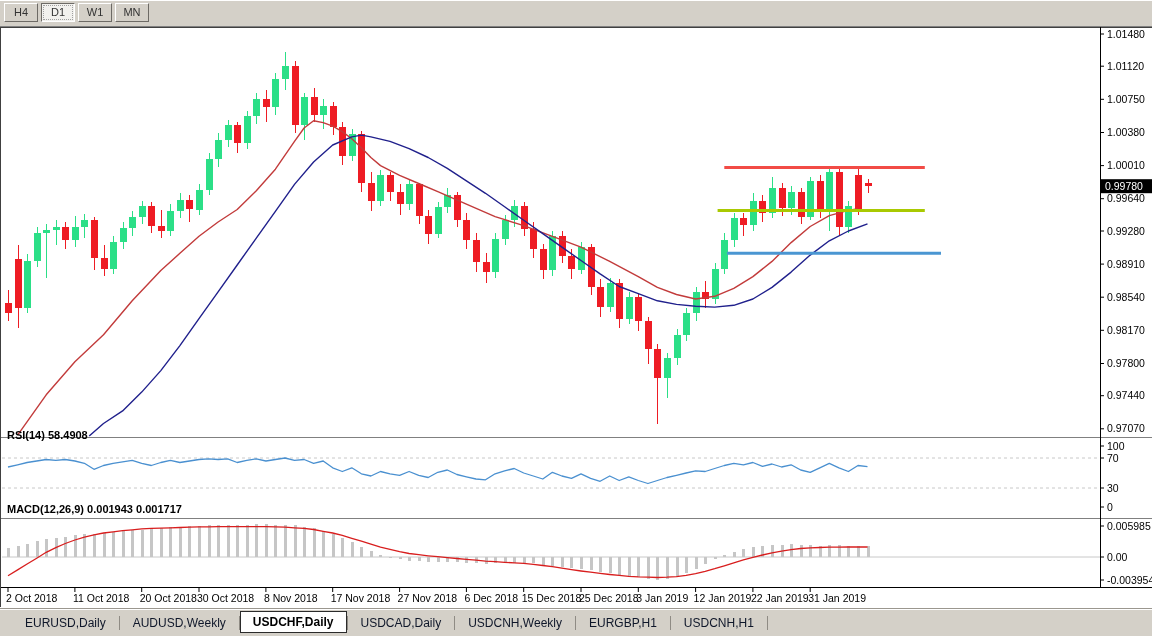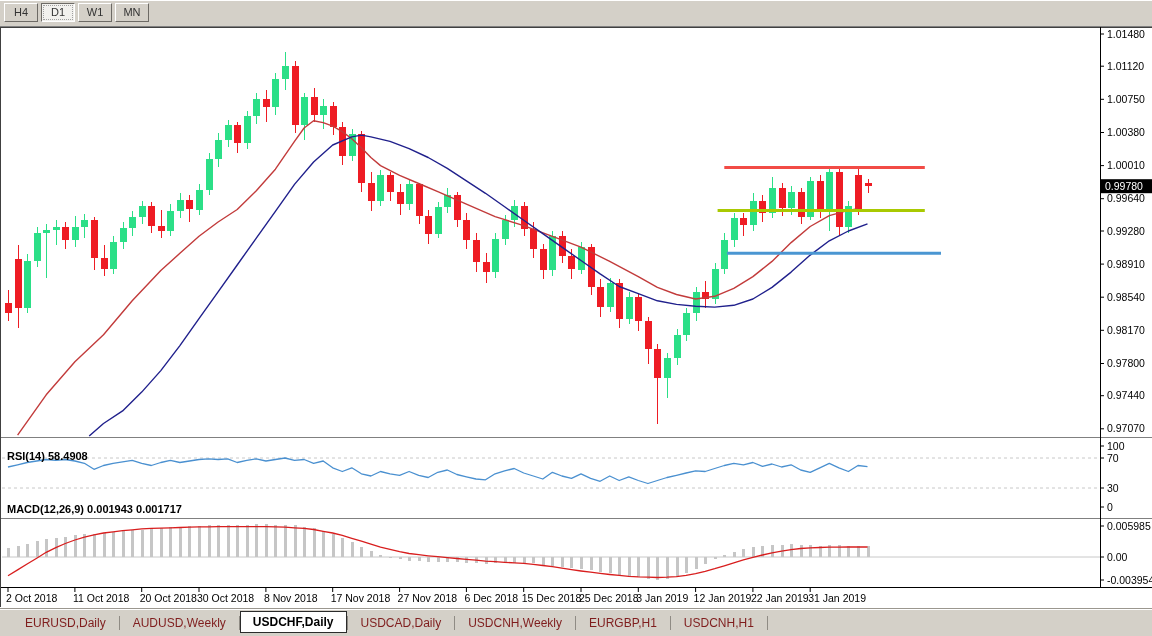--- a/index.html
+++ b/index.html
@@ -27,30 +27,30 @@
   }
   
   .chart-stack{position:relative;width:1152px;height:581px;background:#ffffff;}
   .chart-stack svg{display:block;}
   .overlay-label{
     position:absolute;left:7px;font-size:11px;font-weight:bold;color:#000;
     pointer-events:none;white-space:pre;letter-spacing:0;
   }
   .overlay-label .tri{font-size:8px;vertical-align:1px;}
   #main-title{top:5px;}
-  #rsi-label{top:423px;font-weight:bold;}
+  #rsi-label{top:402px;font-weight:bold;}
   #macd-label{top:476px;font-weight:bold;}
   
   .tabbar{
     height:27px;background:#d4d0c8;border-top:1px solid #9b978f;
     box-shadow:0 1px 0 #ffffff inset;
     display:flex;align-items:center;padding-left:12px;
   }
   .tab{
-    font-size:12px;color:#7f1d1d;padding:3px 13px;cursor:default;user-select:none;
+    font-size:12px;color:#0f172a;padding:3px 13px;cursor:default;user-select:none;
     white-space:nowrap;
   }
   .tab.active{
     background:#ffffff;border:1px solid #2b2b2b;color:#000;font-weight:bold;
     padding:3px 12px;margin-top:-2px;
   }
   .tab-sep{width:1px;height:14px;background:#8f8b84;flex:0 0 1px;}
 </style>
 </head>
 <body>

